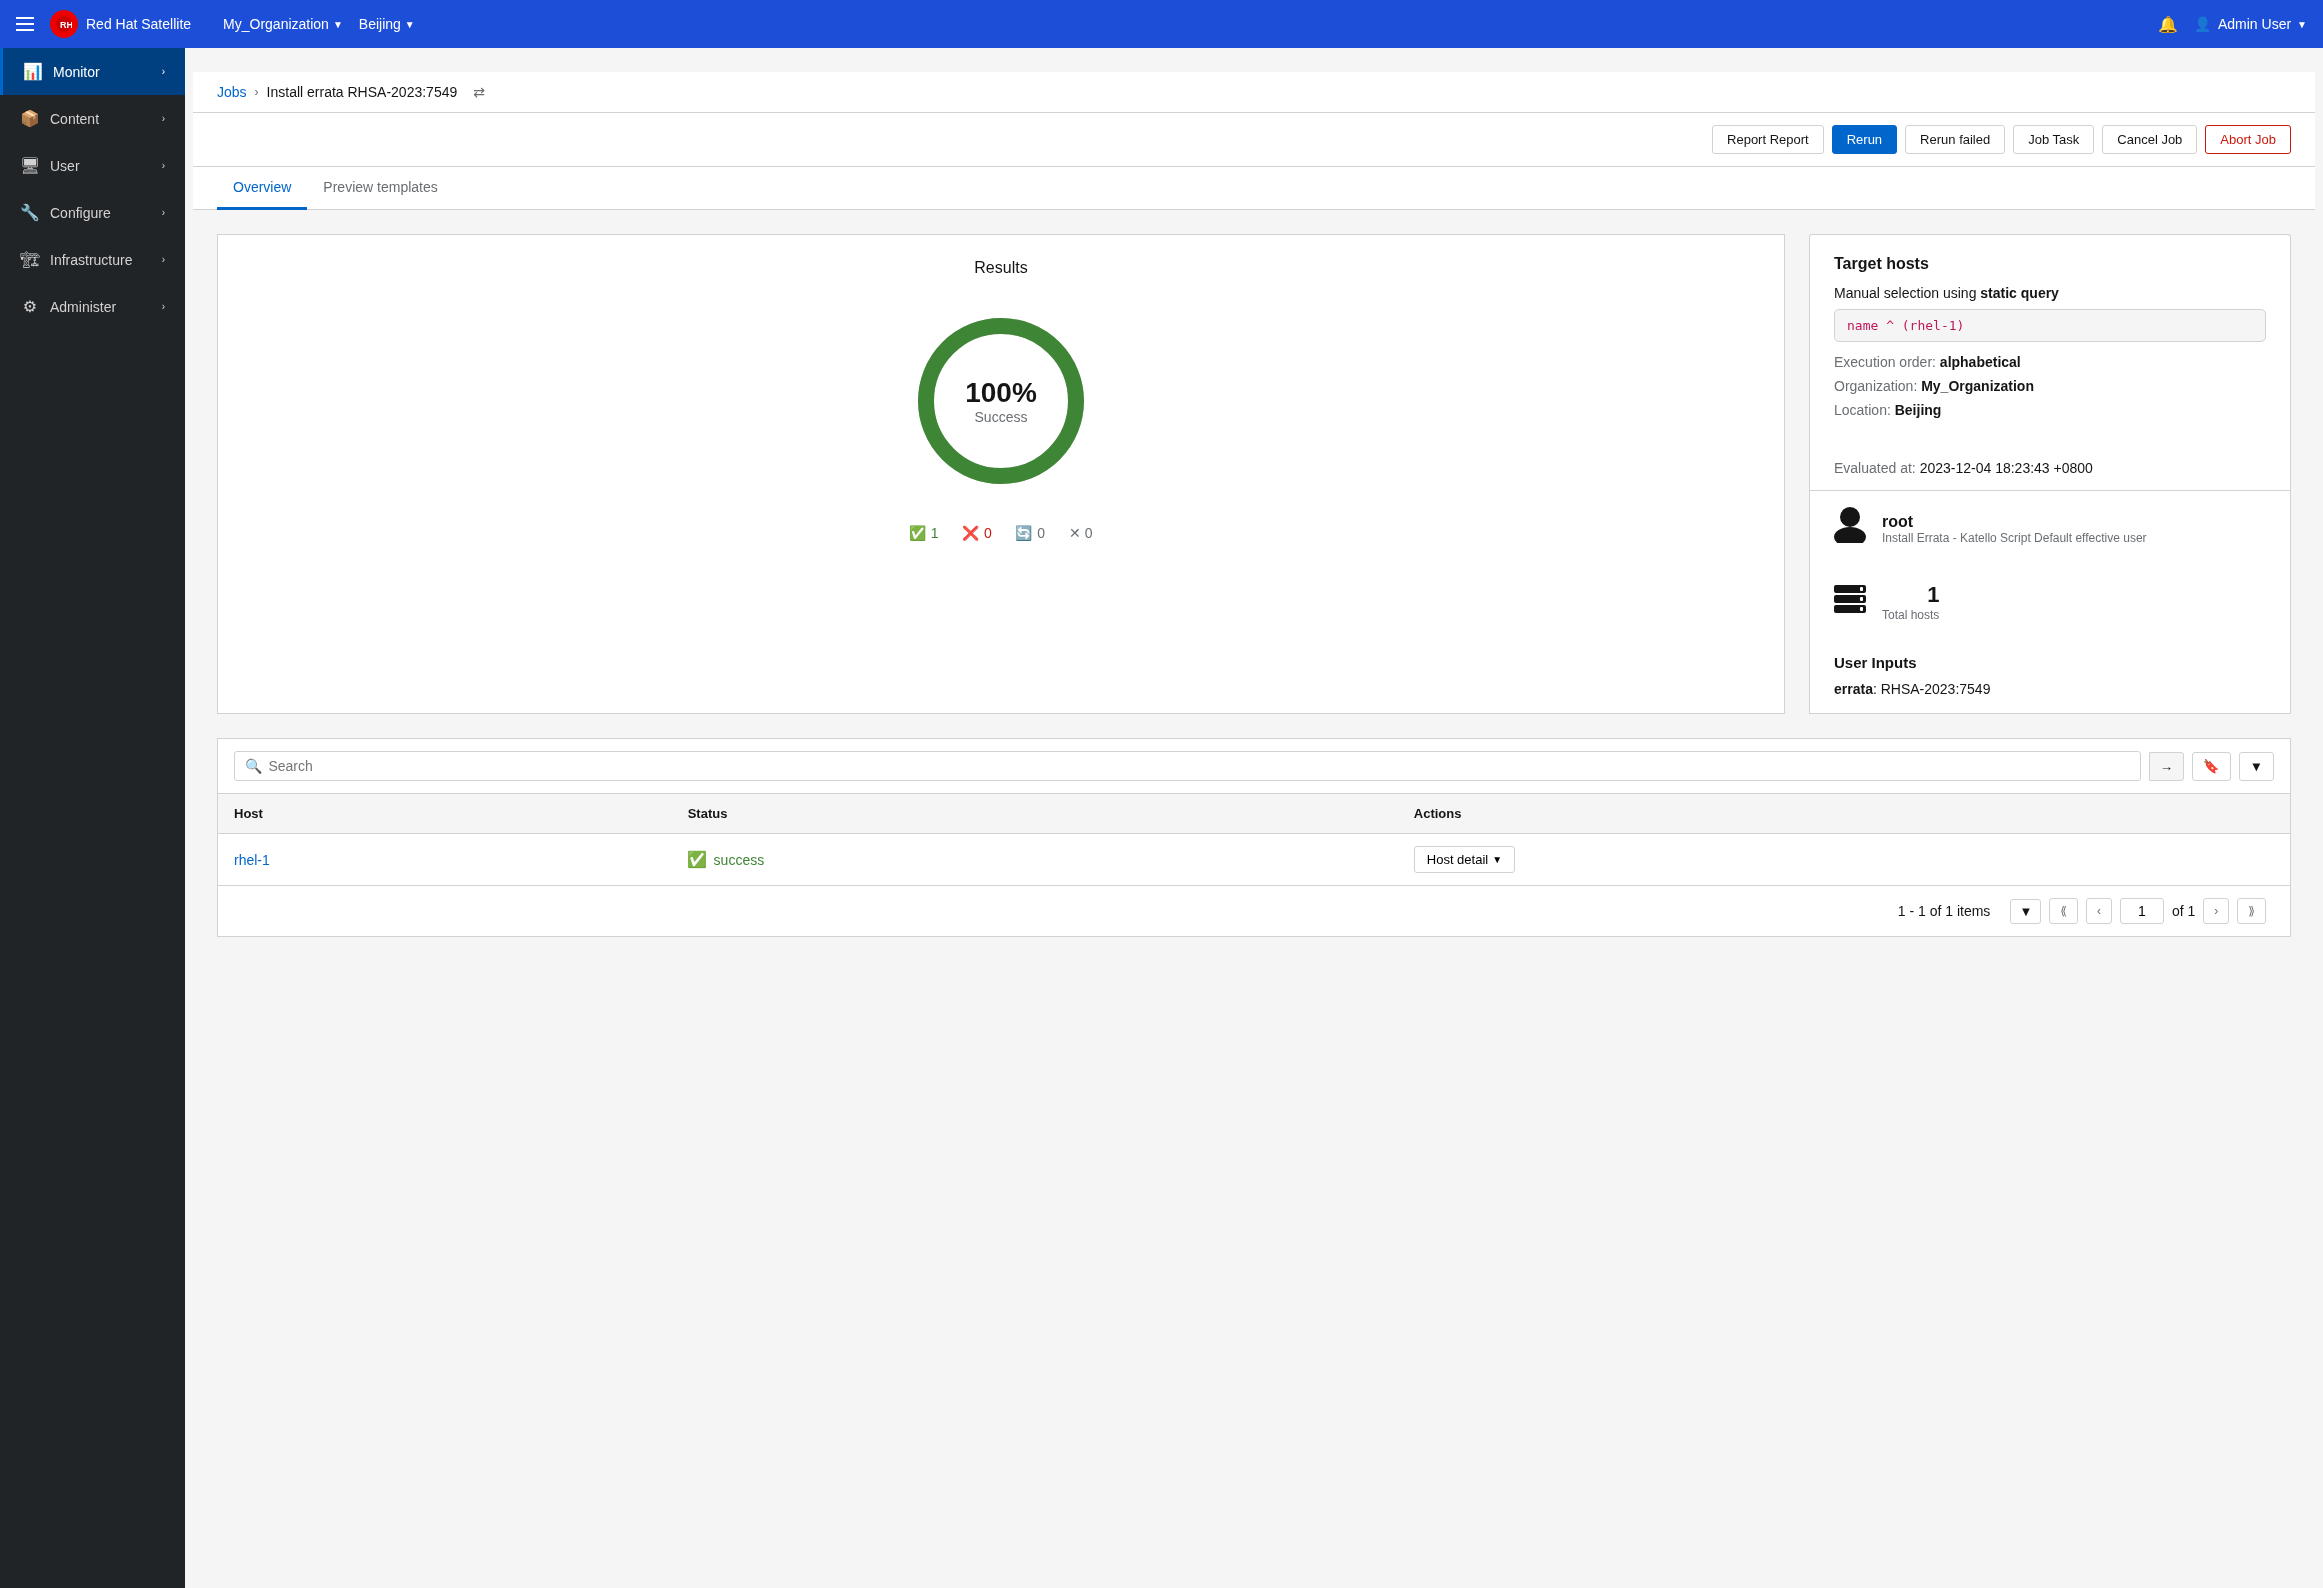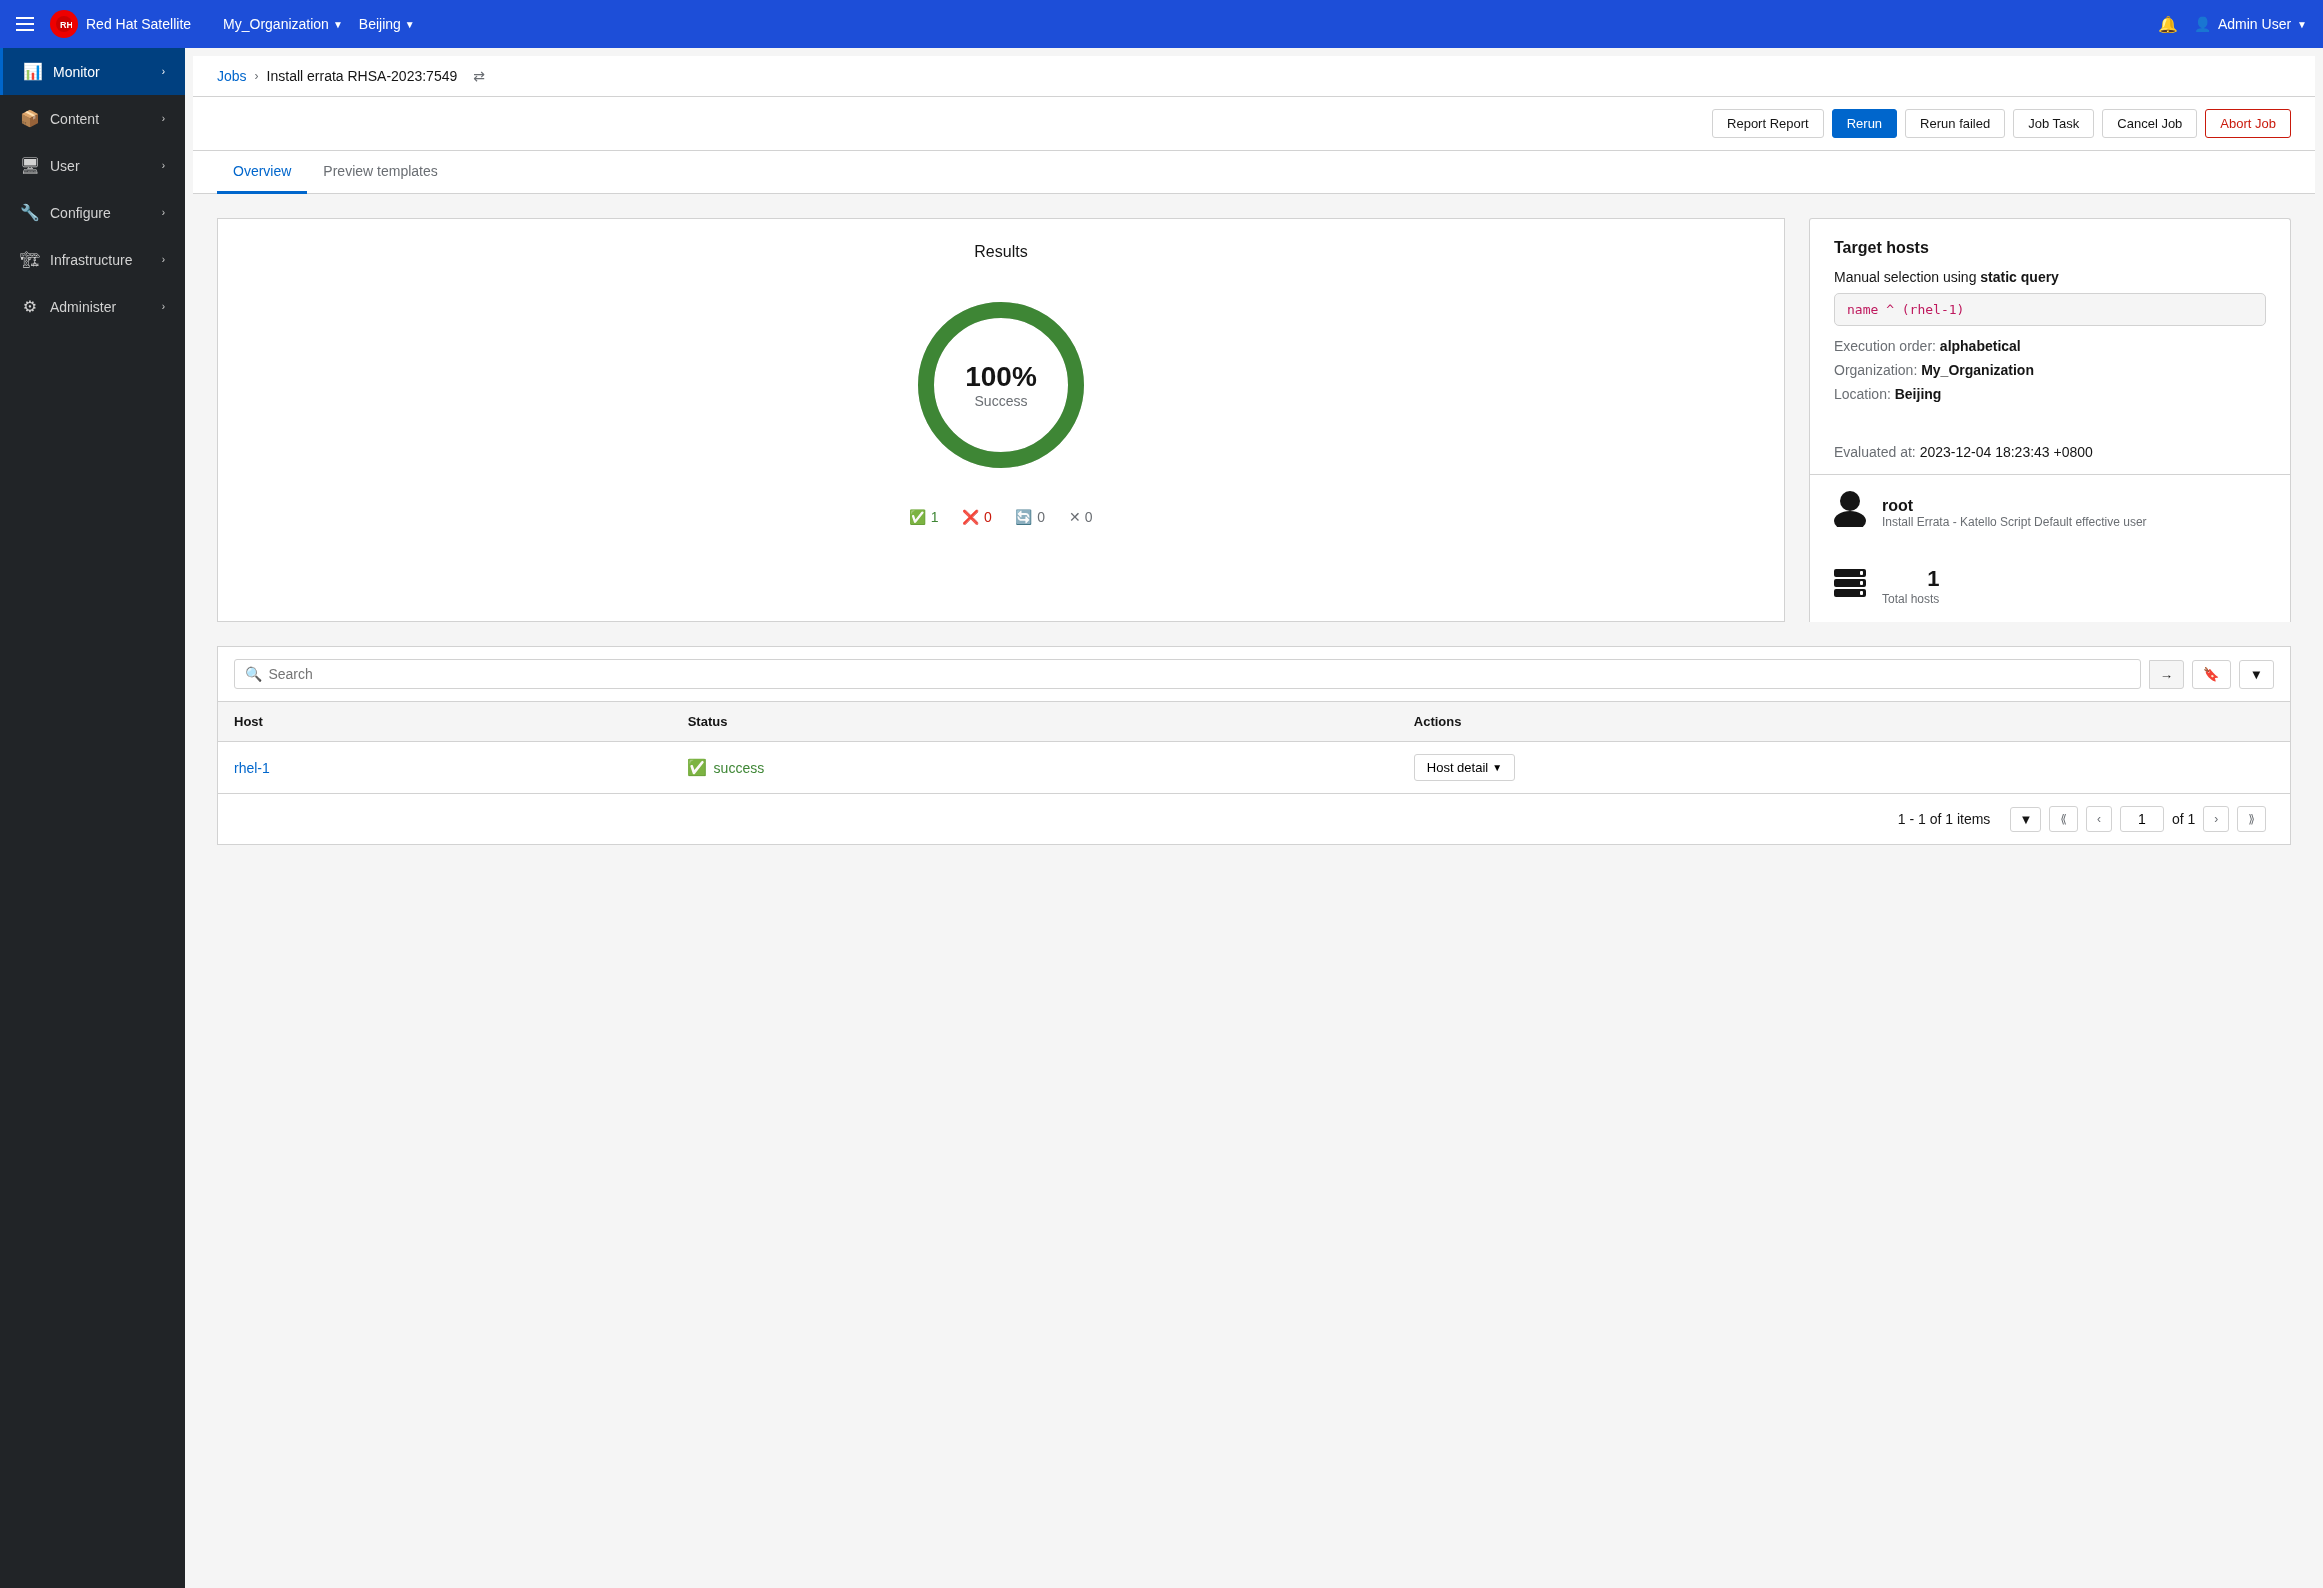--- a/index.html
+++ b/index.html
@@ -25,21 +25,21 @@
     
     .sidebar { width: 185px; background: #212427; color: #fff; flex-shrink: 0; overflow-y: auto; }
     .sidebar-item { display: flex; align-items: center; justify-content: space-between; padding: 14px 20px; cursor: pointer; font-size: 14px; color: #d2d2d2; }
     .sidebar-item.active { background: #004080; color: #fff; border-left: 3px solid #06c; }
     .sidebar-item .item-left { display: flex; align-items: center; gap: 10px; }
     .sidebar-item .item-icon { font-size: 16px; width: 20px; text-align: center; }
     .sidebar-item .item-label { font-size: 14px; }
     .sidebar-item .chevron { font-size: 10px; }
 
     
-    .main-content { flex: 1; overflow-y: auto; background: #f5f5f5; padding: 8px; }
+    .main-content { flex: 1; overflow-y: auto; background: #f5f5f5; padding: 8px; margin-top: 16px; }
 
     
     .breadcrumb-bar { background: #fff; padding: 12px 24px; display: flex; align-items: center; gap: 8px; border-bottom: 1px solid #d2d2d2; font-size: 14px; }
     .breadcrumb-link { color: #06c; cursor: pointer; text-decoration: none; }
     .breadcrumb-sep { color: #6a6e73; font-size: 12px; }
     .breadcrumb-current { color: #151515; }
     .breadcrumb-icon { color: #6a6e73; cursor: pointer; margin-left: 8px; }
 
     
     .action-bar { background: #fff; padding: 12px 24px; display: flex; align-items: center; justify-content: flex-end; gap: 8px; border-bottom: 1px solid #d2d2d2; }
@@ -324,20 +324,26 @@
               <rect x="26" y="12" width="3" height="4" rx="1" fill="#fff"></rect>
               <rect x="26" y="22" width="3" height="4" rx="1" fill="#fff"></rect>
             </svg>
           </div>
           <div class="entity-info" style="align-items:flex-end;">
             <span class="entity-count">1</span>
             <span class="entity-count-label">Total hosts</span>
           </div>
         </div>
 
+        <div class="user-inputs-section" style="border-top:none;">
+          <div class="user-inputs-title">User Inputs</div>
+          <div style="font-size:14px;">
+            <strong>errata</strong><span>: </span><span>RHSA-2023:7549</span>
+          </div>
+        </div>
 
       </div>
     </div>
 
     <div class="table-area">
       <div class="search-bar">
         <div class="search-input-wrap">
           <span class="search-icon">🔍</span>
           <input type="text" placeholder="Search" style="">
         </div>

